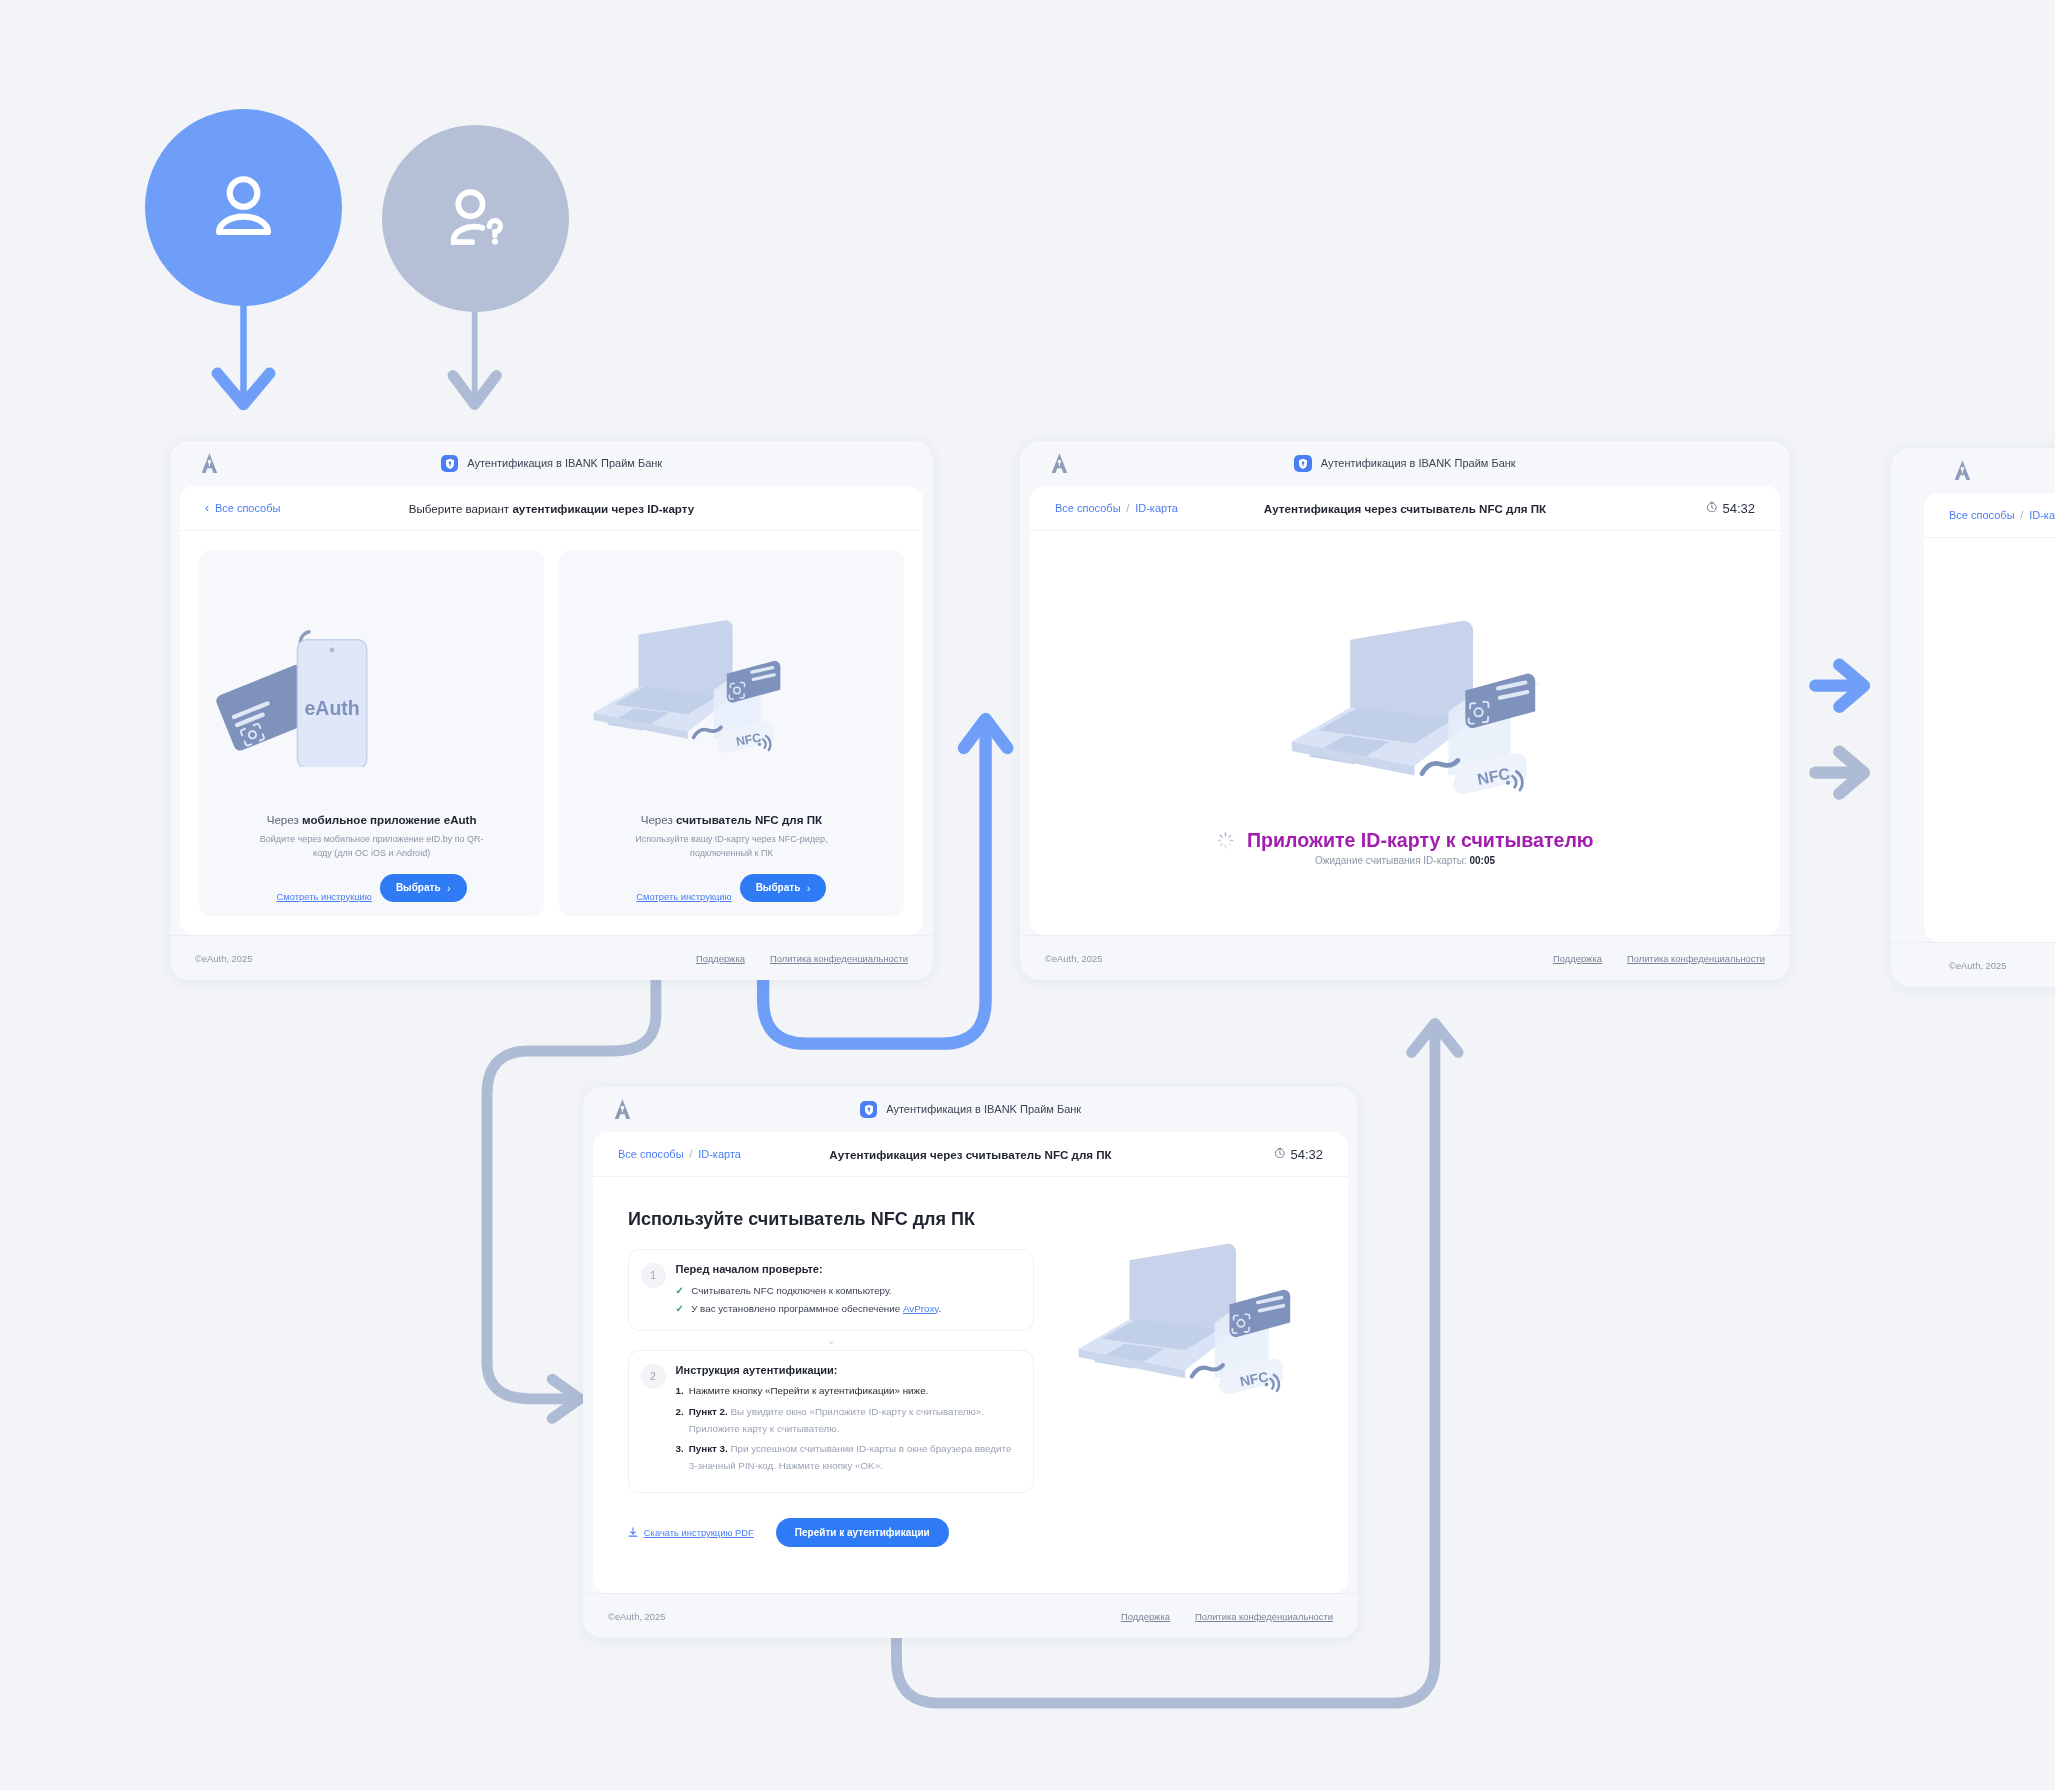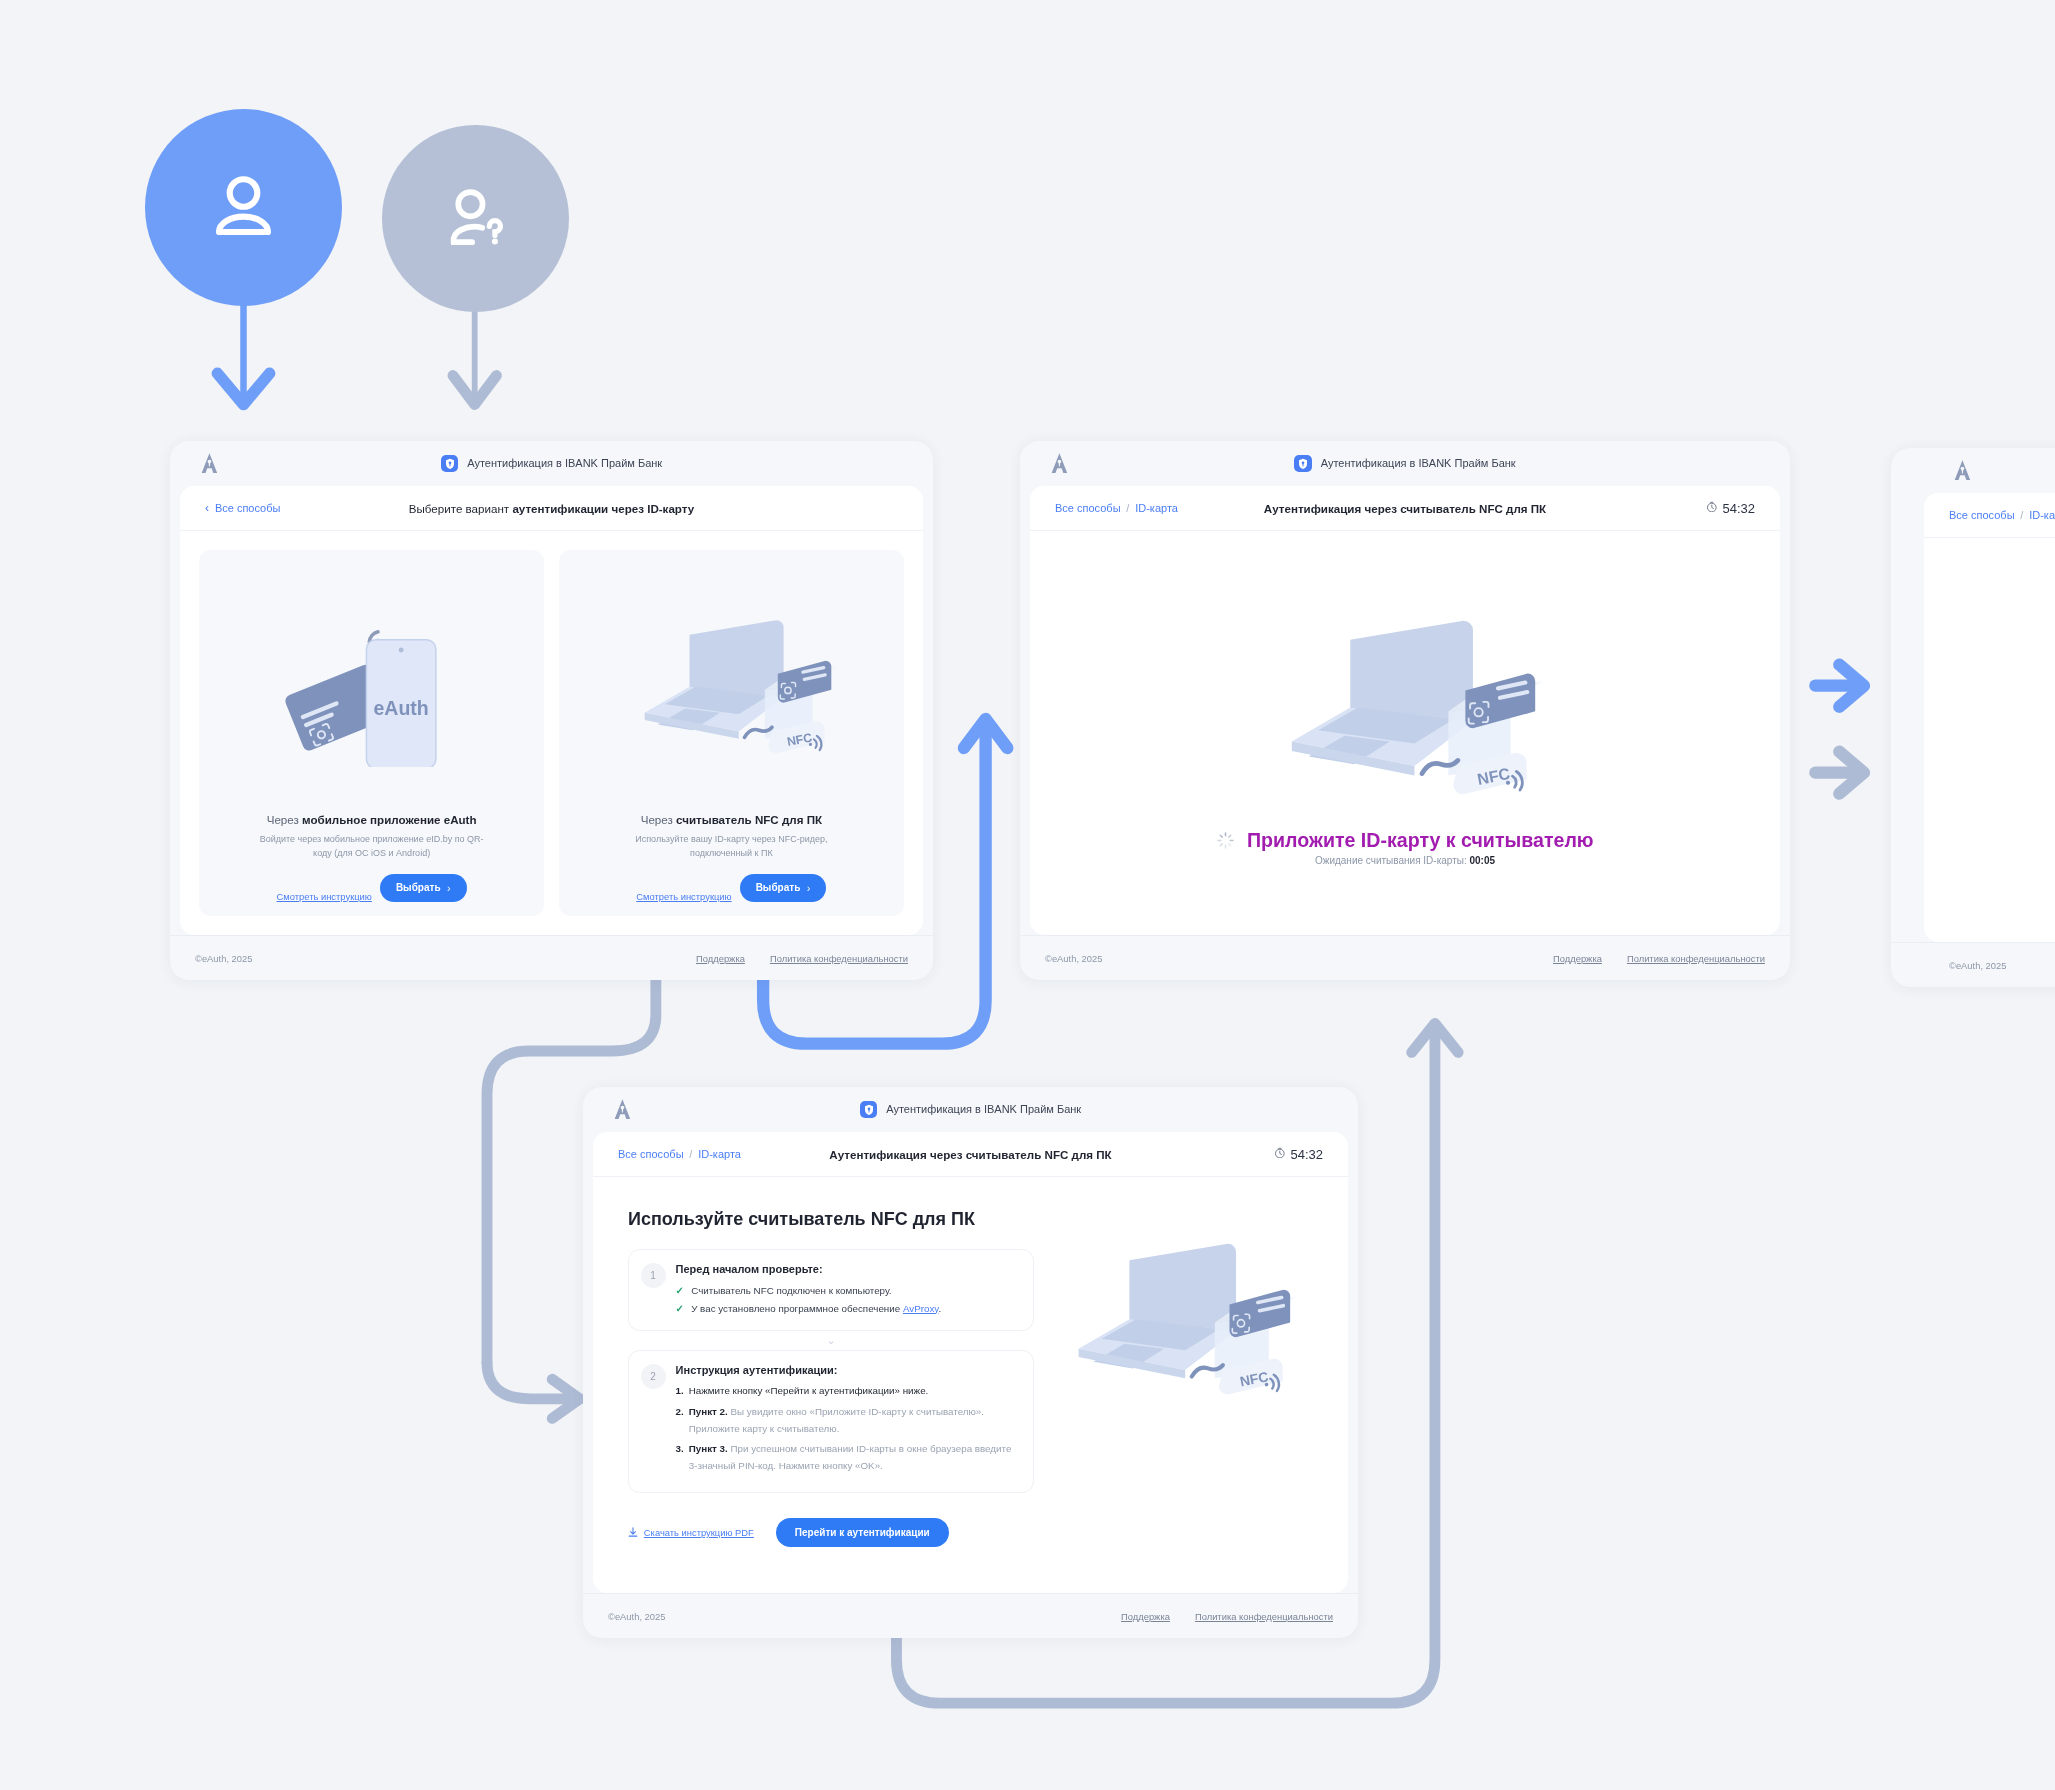--- a/index.html
+++ b/index.html
@@ -83,21 +83,21 @@
 
   
   .option {
     flex: 1;
     background: #f6f8fb;
     border-radius: 11.6px;
     display: flex; flex-direction: column;
     align-items: center;
     padding: 16px 13px 14.5px;
   }
-  .option-art { flex: 1; width: 100%; display: flex; align-items: center; justify-content: center; text-decoration: underline; }
+  .option-art { flex: 1; width: 100%; display: flex; align-items: center; justify-content: flex-start; text-decoration: underline; }
   .option-title { font-size: 11.6px; color: #5d6678; margin-top: 4.3px; }
   .option-title b { color: #1f2430; font-weight: 700; }
   .option-desc { font-size: 9px; color: #8d97a8; text-align: center; line-height: 1.55; margin-top: 6.5px; max-width: 239px; }
   .option-actions { margin-top: 13px; display: flex; align-items: flex-end; gap: 8px; }
   .link-underline { color: #4a7ef5; font-size: 9.4px; text-decoration: underline; cursor: pointer; }
   .btn-primary {
     background: #2f7bf6; color: #fff; border: none; border-radius: 724px;
     font-size: 10px; font-weight: 700; font-family: inherit;
     padding: 8px 16px; display: inline-flex; align-items: center; gap: 6.5px; cursor: pointer;
   }

